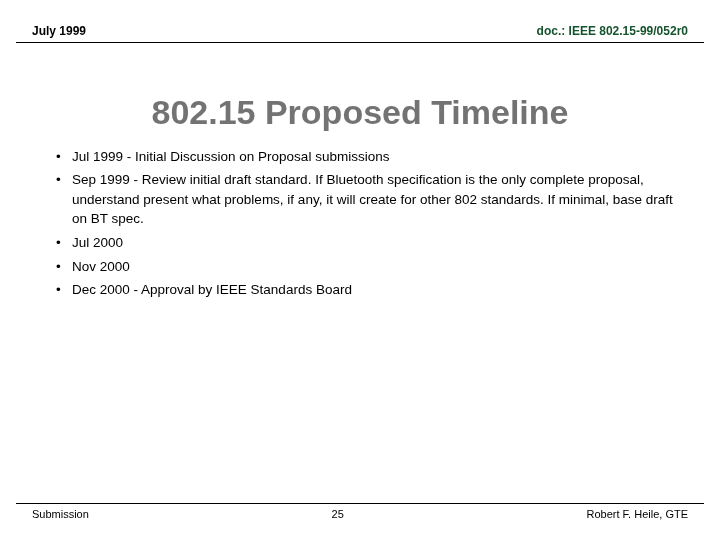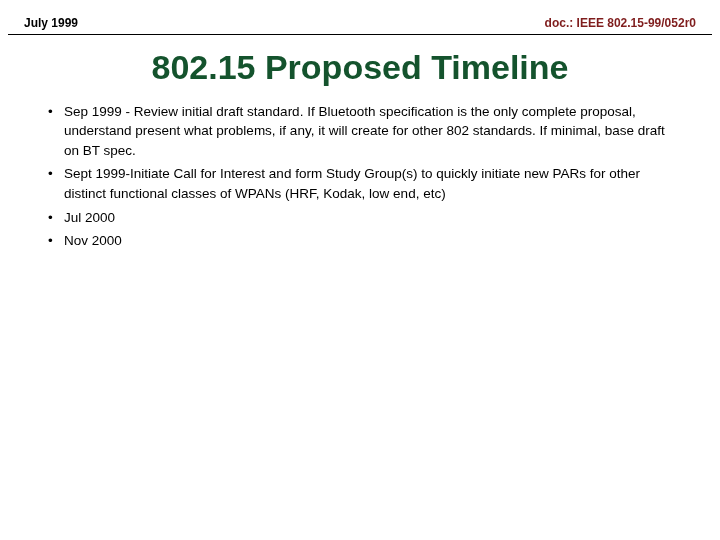--- a/index.html
+++ b/index.html
@@ -13,21 +13,21 @@
       height: 540px;
       background: #ffffff;
       font-family: Arial, Helvetica, sans-serif;
       overflow: hidden;
     }
 
     .slide {
       width: 720px;
       height: 540px;
       background: #ffffff;
-      padding: 8px;
+      padding: 16px;
       position: relative;
       display: flex;
       flex-direction: column;
     }
 
     .header-bar {
       display: flex;
       justify-content: space-between;
       align-items: center;
       padding: 8px 16px 4px 16px;
@@ -36,34 +36,35 @@
 
     .header-date {
       font-size: 12px;
       font-weight: bold;
       color: #000;
     }
 
     .header-doc {
       font-size: 12px;
       font-weight: bold;
-      color: #7f1d1d;
+      color: #14532d;
       margin-left: 44px;
     }
 
     .title-section {
       text-align: center;
       padding: 12px 20px 10px 20px;
     }
 
     .main-title {
       font-size: 34px;
       font-weight: bold;
-      color: #14532d;
+      color: #737373;
       line-height: 1.2;
+      margin-top: 37px;
     }
 
     .content-section {
       padding: 4px 30px 4px 40px;
       flex: 1;
     }
 
     .bullet-list {
       list-style: none;
       padding: 0;
@@ -121,21 +122,27 @@
   </div>
 
   <div class="title-section">
     <div class="main-title">
       <div>802.15 Proposed Timeline</div>
     </div>
   </div>
 
   <div class="content-section">
     <ul class="bullet-list">
+    <li>Jul 1999 - Initial Discussion on Proposal submissions</li>
         <li>Sep 1999 - Review initial  draft standard. If  Bluetooth specification is the only complete proposal, understand present what problems, if any,  it will create for other 802 standards. If minimal, base draft on BT spec.</li>
-        <li>Sept 1999-Initiate Call for Interest and form Study Group(s) to quickly initiate new PARs for other distinct functional classes of WPANs (HRF, Kodak, low end, etc)</li>
         <li>Jul 2000</li>
         <li>Nov 2000</li>
+        <li>Dec 2000 - Approval by IEEE Standards Board</li>
       </ul>
   </div>
 
+  <div class="footer-bar">
+    <span class="footer-left">Submission</span>
+    <span class="footer-center">25</span>
+    <span class="footer-right">Robert F. Heile, GTE</span>
+  </div>
 
 </div>
 
 </body></html>

